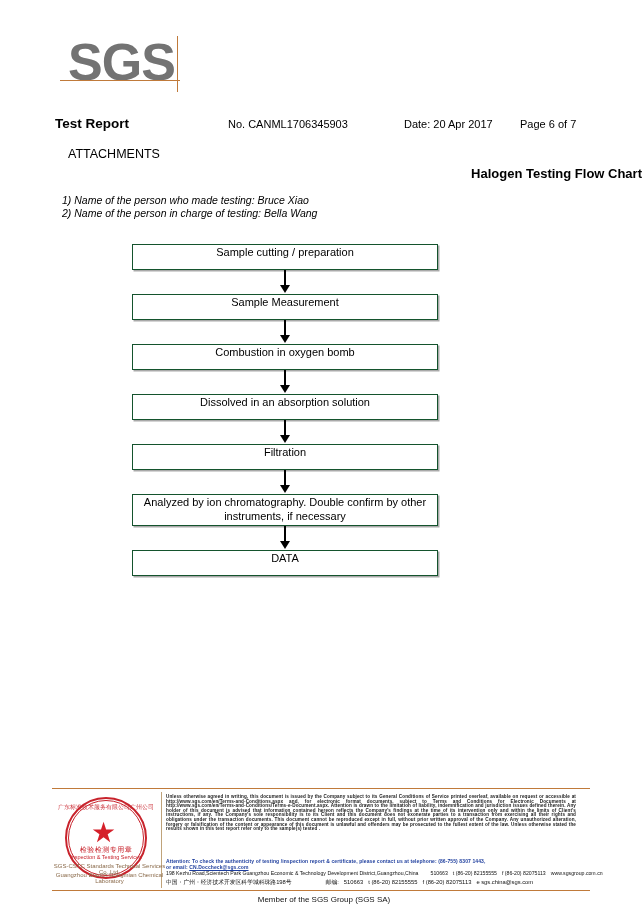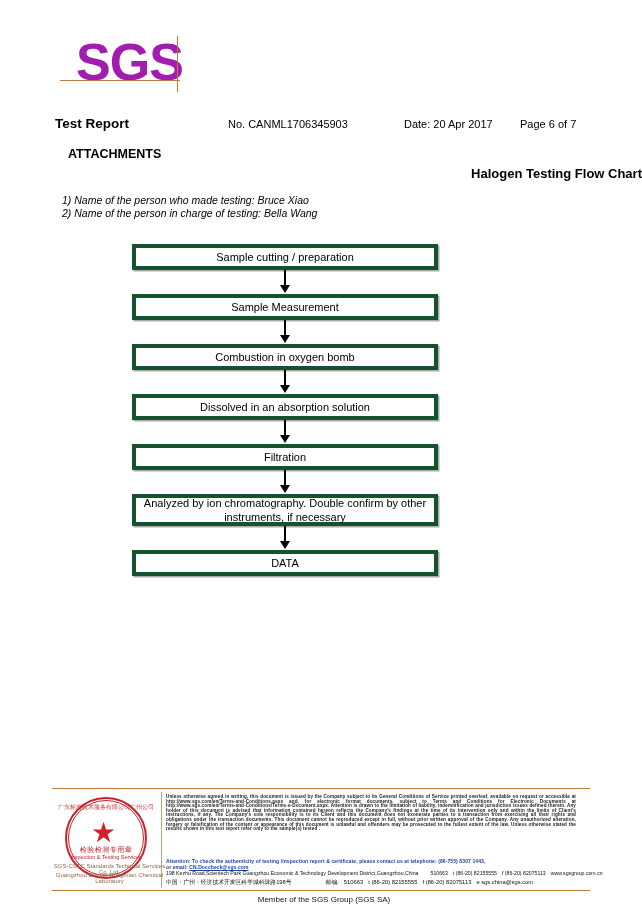--- a/index.html
+++ b/index.html
@@ -19,27 +19,27 @@
   
   .logo-wrap {
     position: absolute;
     left: 60px;
     top: 36px;
     width: 160px;
     height: 62px;
   }
   .logo-text {
     position: absolute;
-    left: 16px;
+    left: 8px;
     top: -2px;
     font-family: "Liberation Sans", sans-serif;
     font-weight: bold;
     font-size: 52px;
     letter-spacing: -1px;
-    color: #a21caf;
+    color: #737373;
     line-height: 56px;
   }
   .logo-vline {
     position: absolute;
     left: 117px;
     top: 0px;
     width: 1px;
     height: 56px;
     background: #c07a3a;
   }
@@ -86,21 +86,21 @@
     top: 2px;
     font-size: 11px;
     padding-left: 8px;
   }
 
   .attachments {
     position: absolute;
     left: 68px;
     top: 147px;
     font-size: 12.5px;
-    font-weight: bold;
+    font-weight: normal;
   }
   .chart-title {
     position: absolute;
     left: 0;
     top: 166px;
     width: 642px;
     text-align: right;
     font-size: 13px;
     font-weight: bold;
   }
@@ -118,25 +118,24 @@
   .flow {
     position: absolute;
     left: 132px;
     top: 244px;
     width: 306px;
   }
   .node {
     position: relative;
     width: 306px;
     box-sizing: border-box;
-    border: 4px solid #14532d;
+    border: 1px solid #14532d;
     box-shadow: 1.5px 1.5px 0 0 #a9a9a9;
     background: #ffffff;
     display: flex;
-    align-items: center;
     justify-content: center;
     text-align: center;
     font-size: 11px;
     line-height: 14px;
     padding: 0 6px;
   }
   .node-h1 { height: 26px; }
   .node-h2 { height: 32px; }
 
   .connector {

